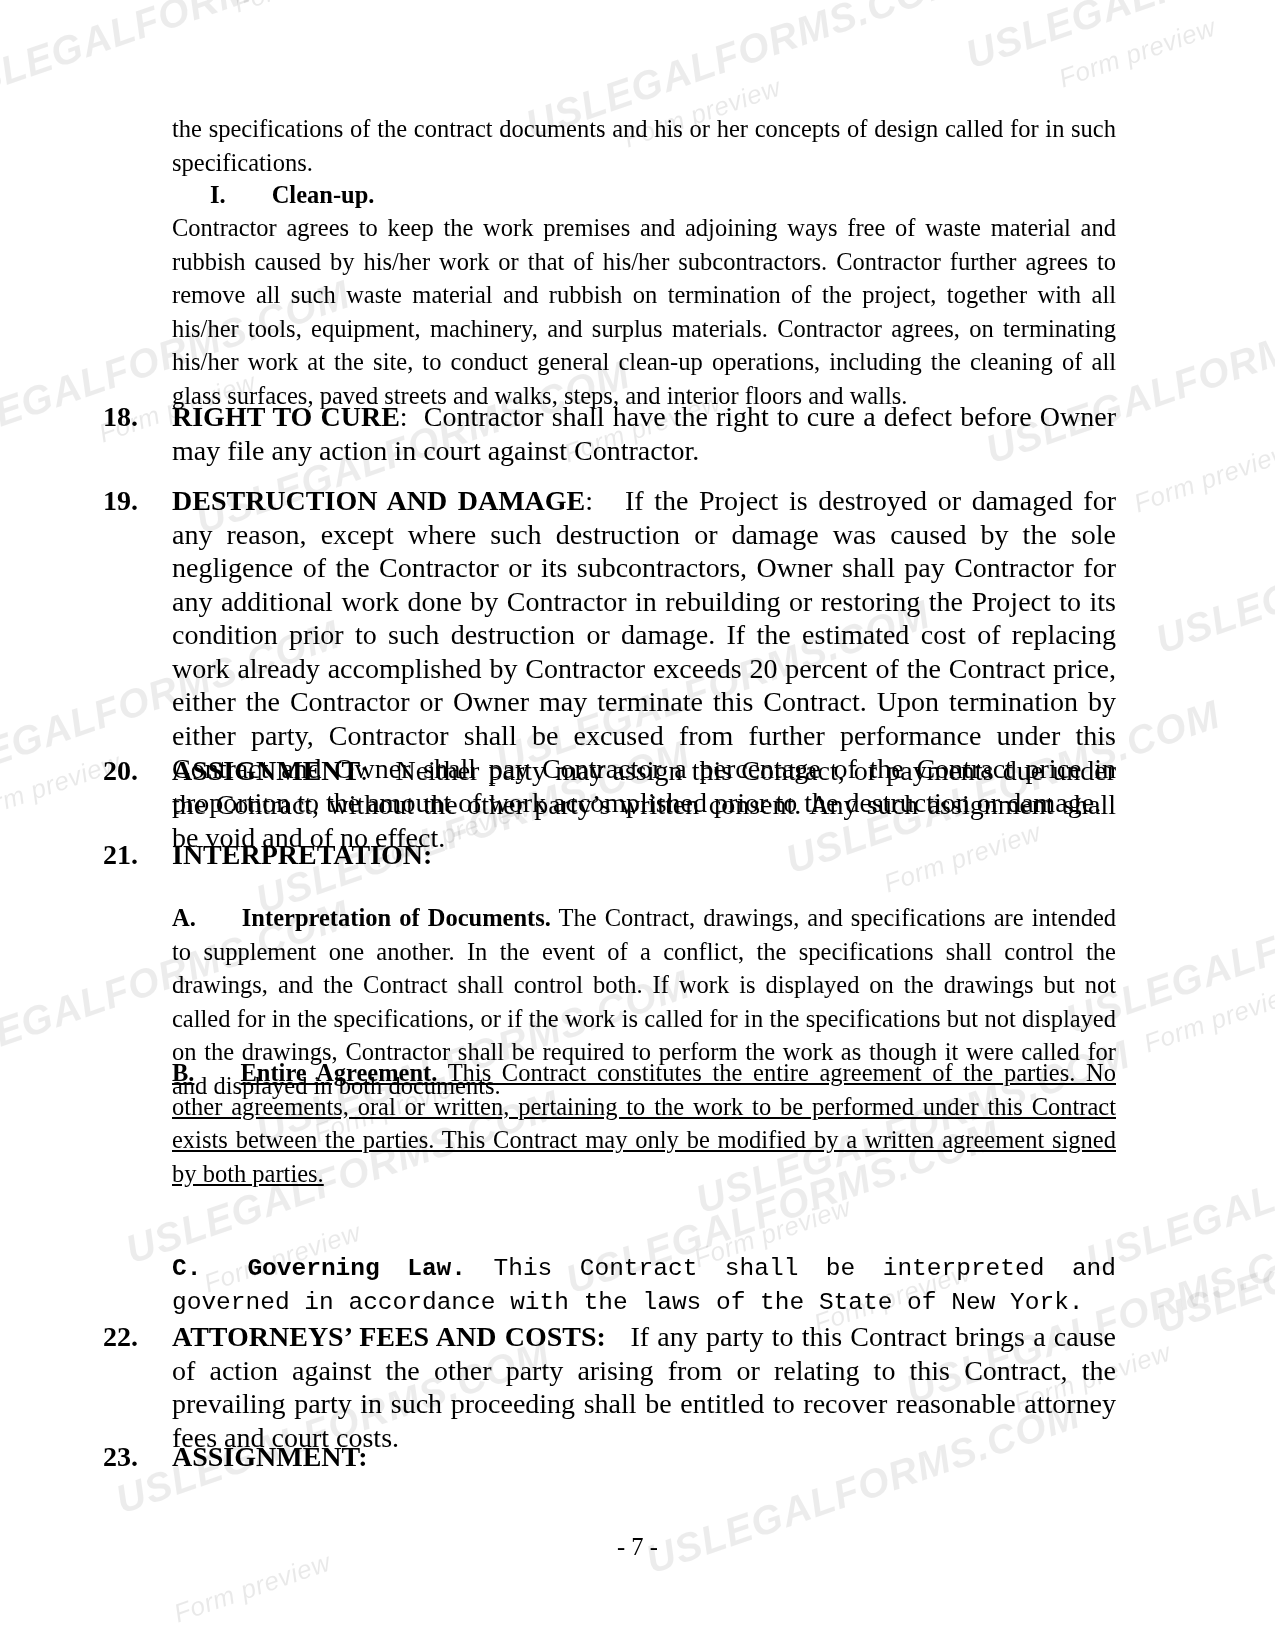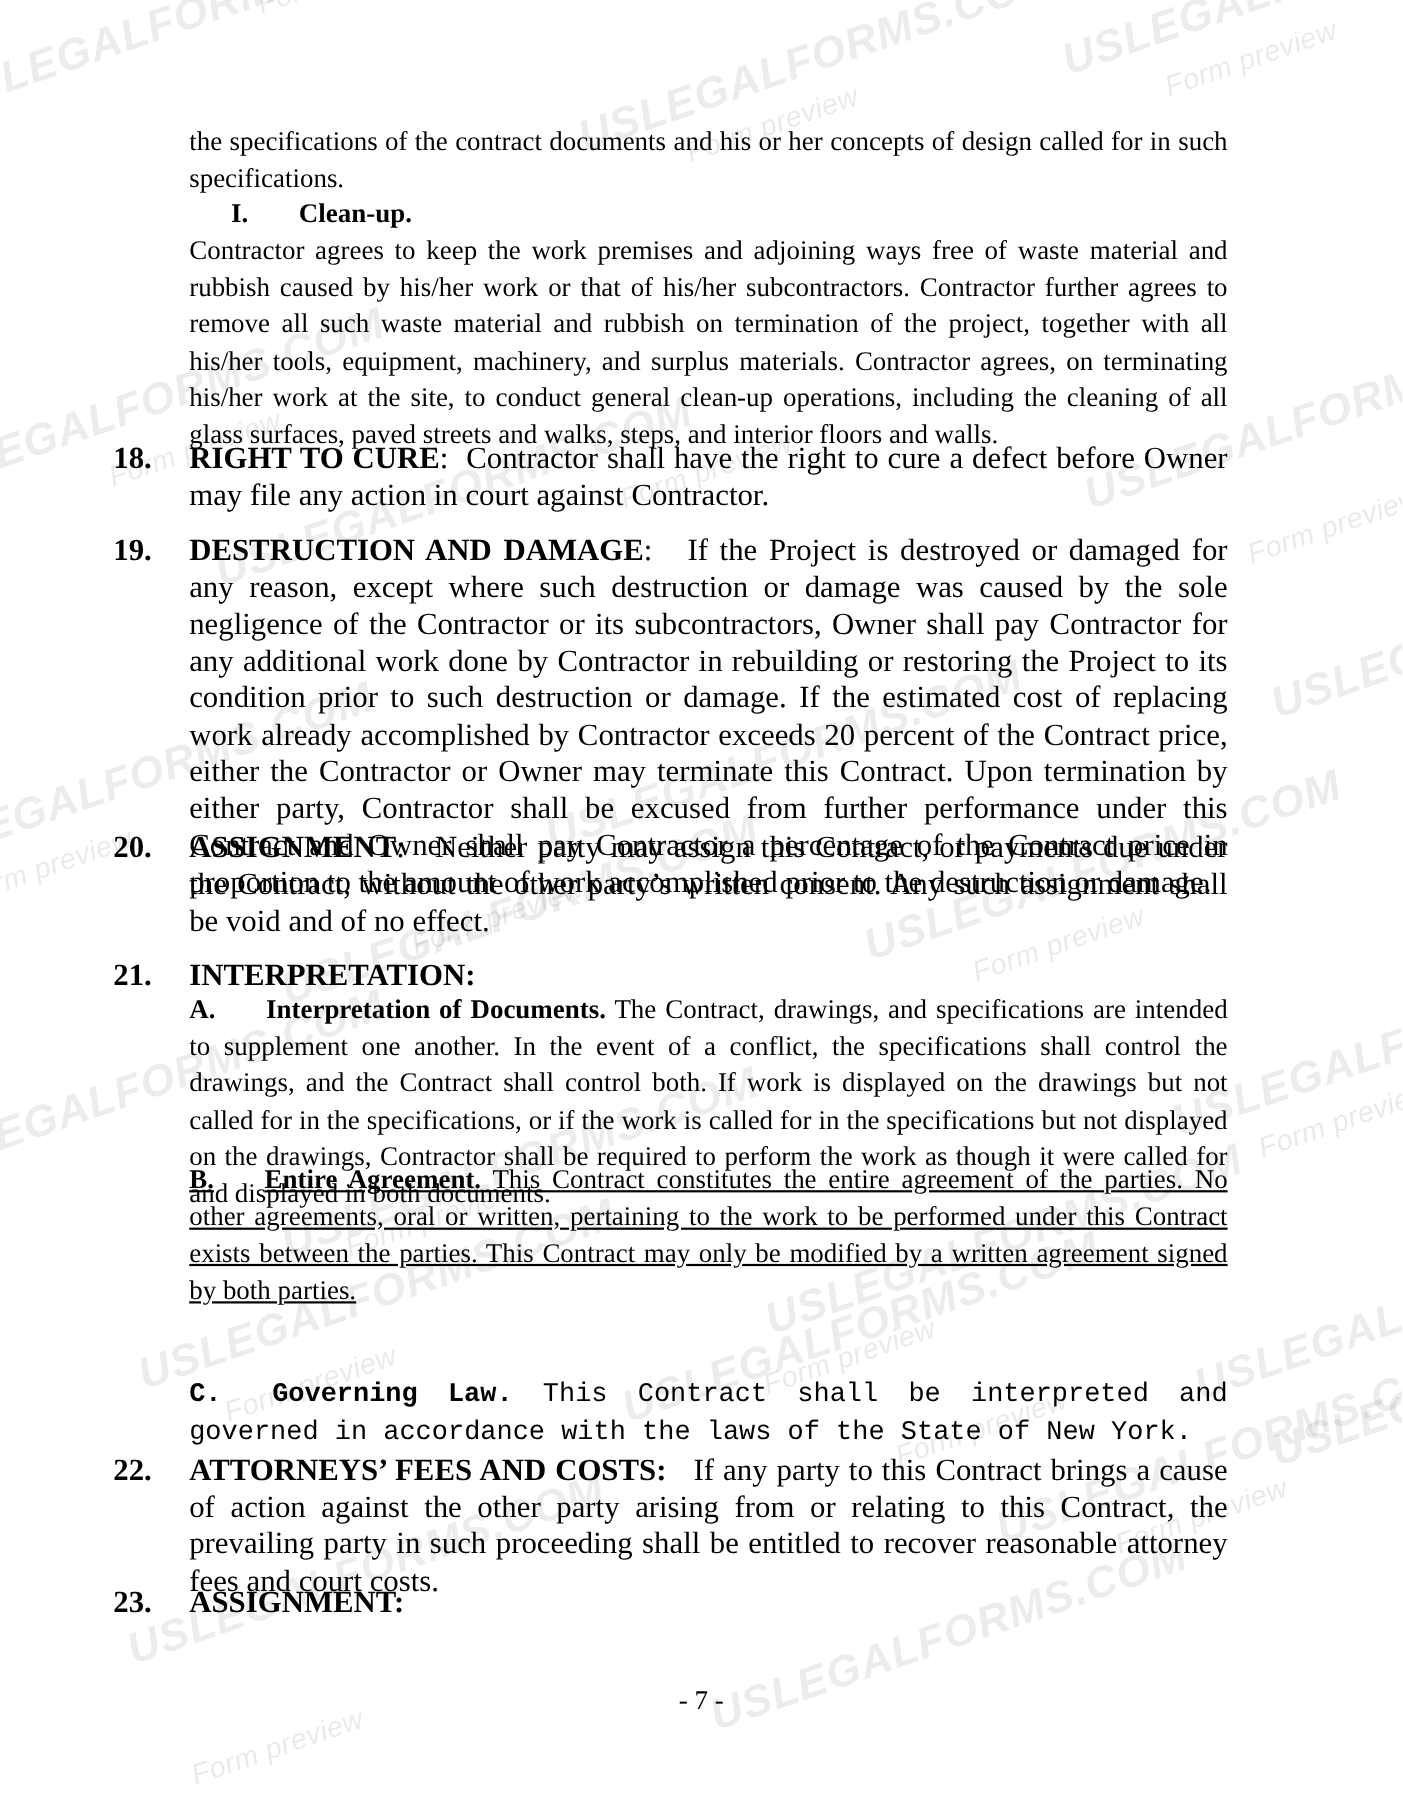--- a/index.html
+++ b/index.html
@@ -177,21 +177,21 @@
     <div class="num-block" style="top:484px;">
       <span class="num">19.</span>
       <span class="btext"><b>DESTRUCTION AND DAMAGE</b><span>:</span>&nbsp;&nbsp; <span>If the Project is destroyed or damaged for any reason, except where such destruction or damage was caused by the sole negligence of the Contractor or its subcontractors, Owner shall pay Contractor for any additional work done by Contractor in rebuilding or restoring the Project to its condition prior to such destruction or damage. If the estimated cost of replacing work already accomplished by Contractor exceeds 20 percent of the Contract price, either the Contractor or Owner may terminate this Contract. Upon termination by either party, Contractor shall be excused from further performance under this Contract and Owner shall pay Contractor a percentage of the Contract price in proportion to the amount of work accomplished prior to the destruction or damage.</span></span>
     </div>
 
     <div class="num-block" style="top:754px;">
       <span class="num">20.</span>
       <span class="btext"><b>ASSIGNMENT</b><span>:</span>&nbsp;&nbsp; <span>Neither party may assign this Contract, or payments due under the Contract, without the other party’s written consent. Any such assignment shall be void and of no effect.</span></span>
     </div>
 
-    <div class="num-block" style="top:838px;margin-top:32px;">
+    <div class="num-block" style="top:838px;">
       <span class="num">21.</span>
       <span class="btext nojust"><b>INTERPRETATION:</b></span>
     </div>
 
     <div class="hang" style="top:901px;">
       <span class="letter">A.</span><span class="lead-tab"></span><b>Interpretation of Documents.</b> <span>The Contract, drawings, and specifications are intended to supplement one another. In the event of a conflict, the specifications shall control the drawings, and the Contract shall control both. If work is displayed on the drawings but not called for in the specifications, or if the work is called for in the specifications but not displayed on the drawings, Contractor shall be required to perform the work as though it were called for and displayed in both documents.</span>
     </div>
 
     <div class="hang" style="top:1056px;text-decoration:underline;">
       <span class="letter">B.</span><span class="lead-tab"></span><b>Entire Agreement.</b> <span>This Contract constitutes the entire agreement of the parties. No other agreements, oral or written, pertaining to the work to be performed under this Contract exists between the parties. This Contract may only be modified by a written agreement signed by both parties.</span>

